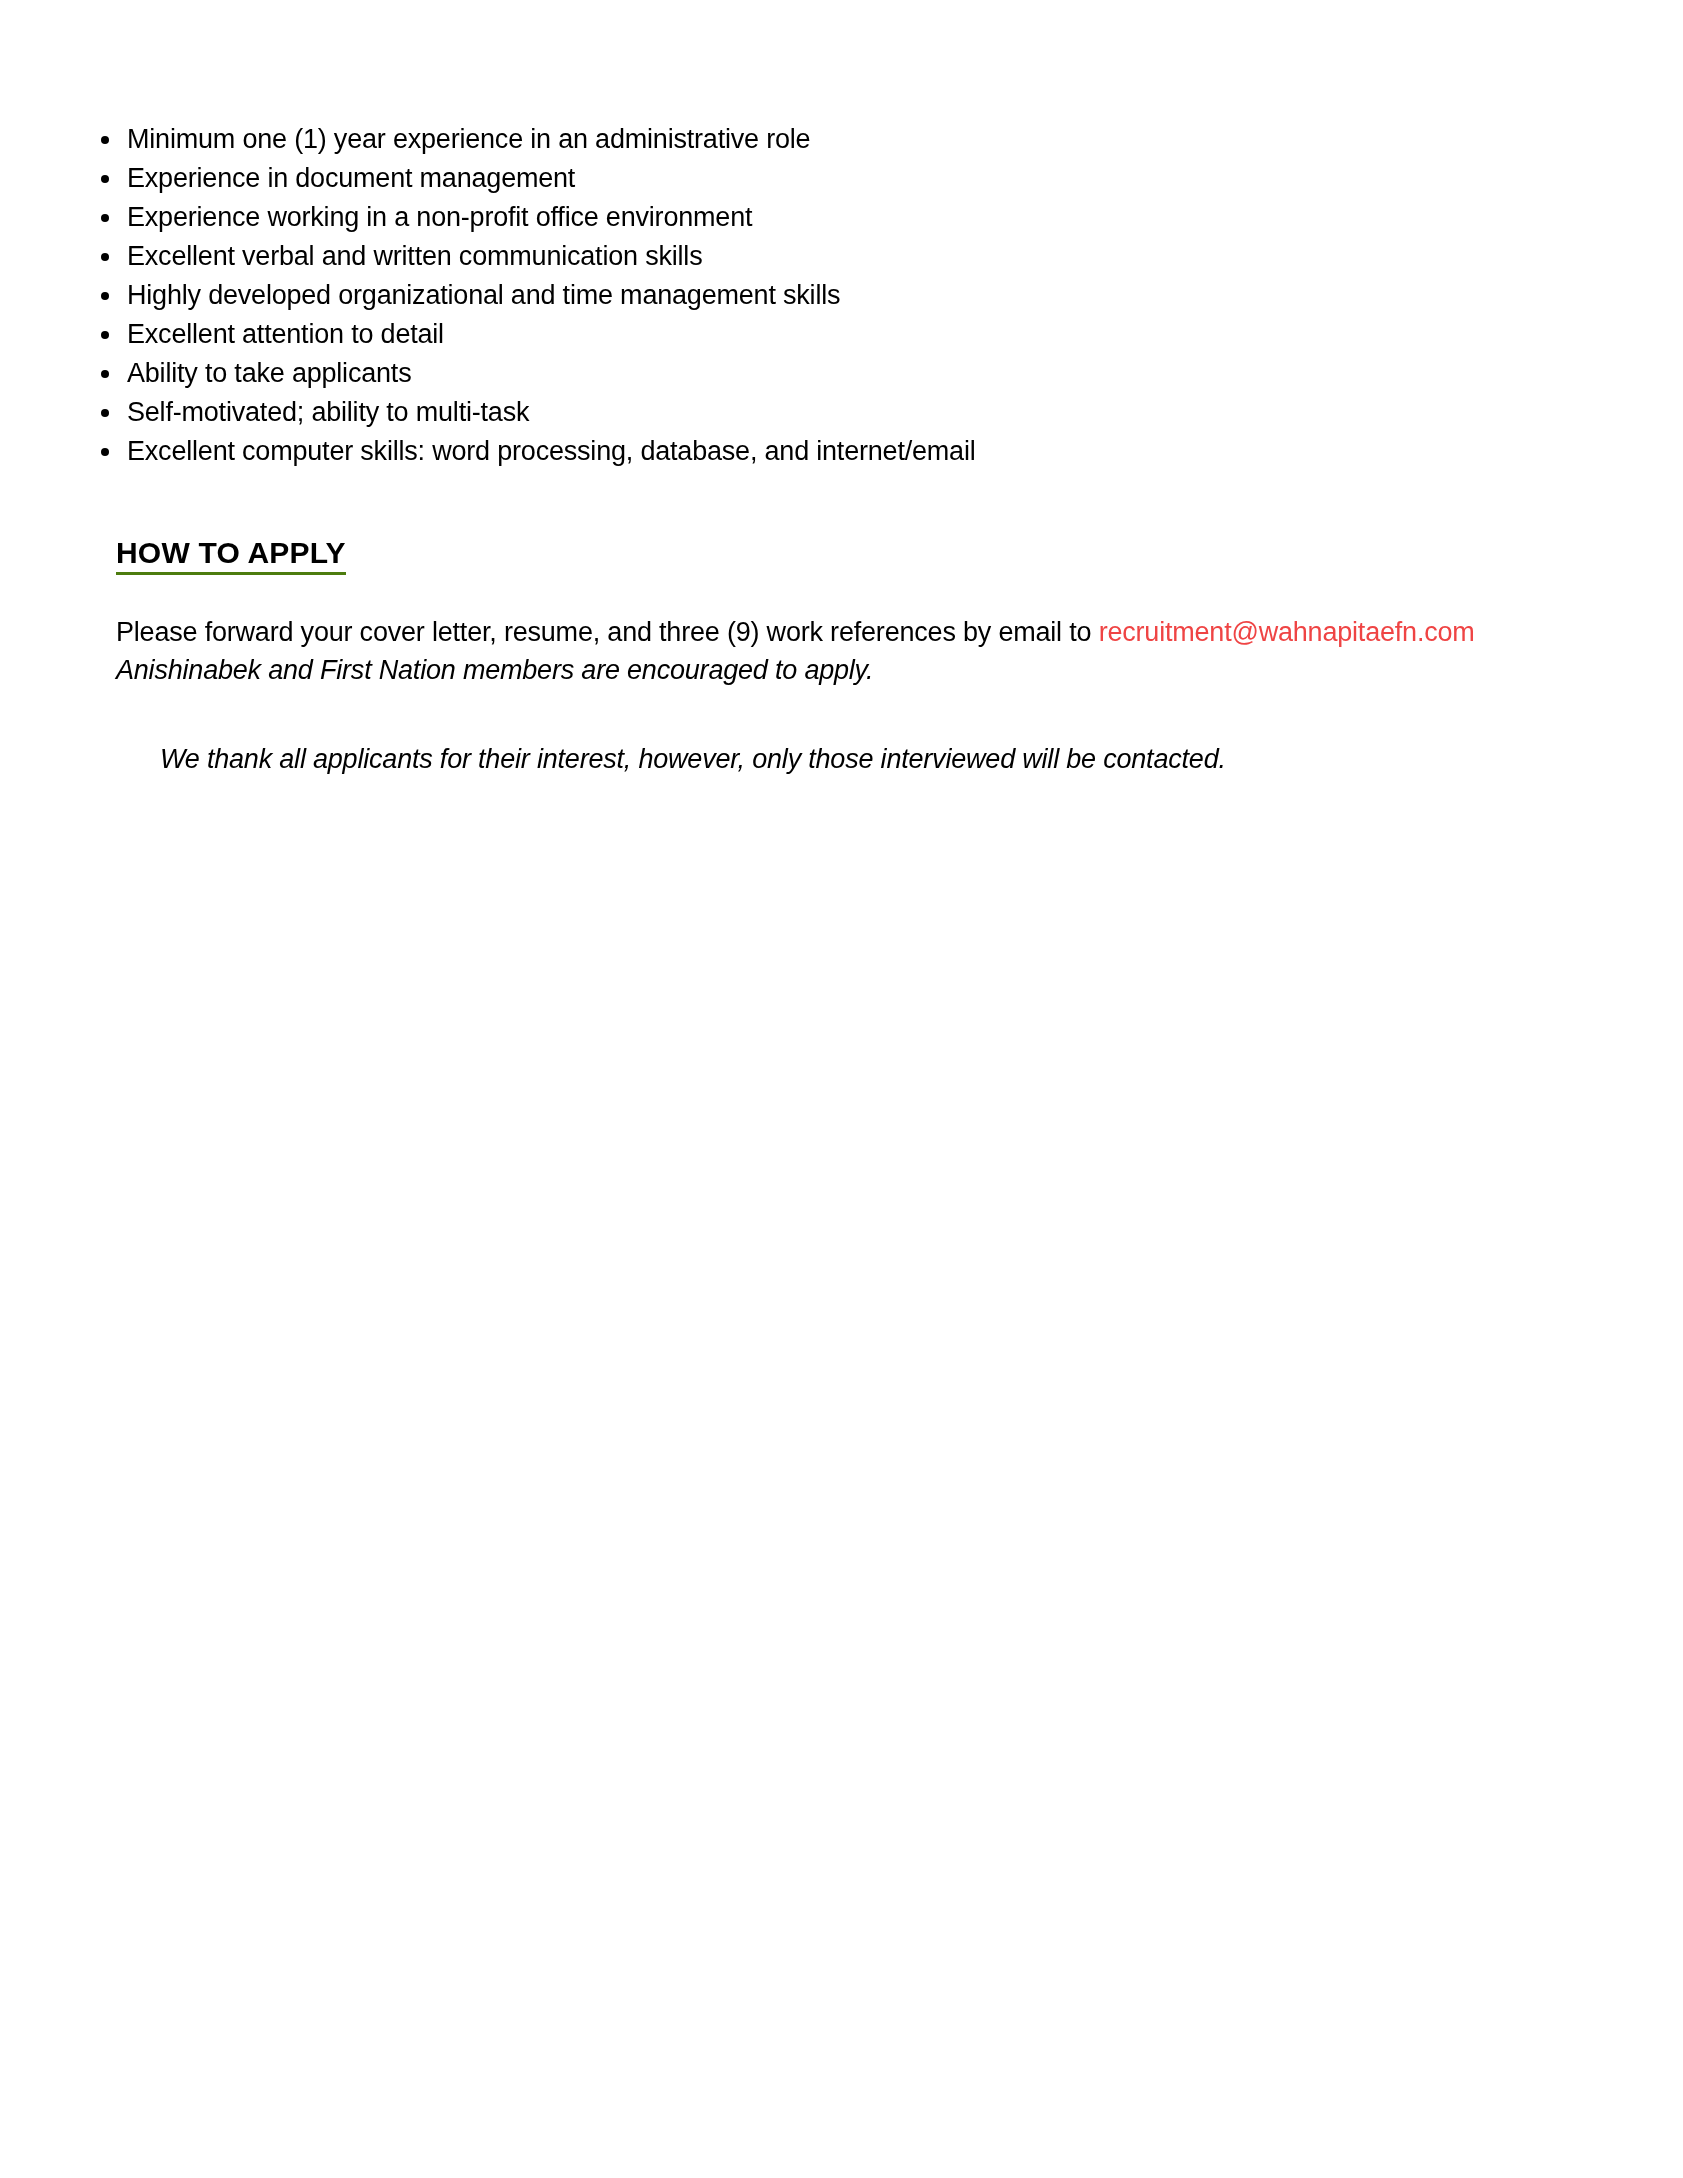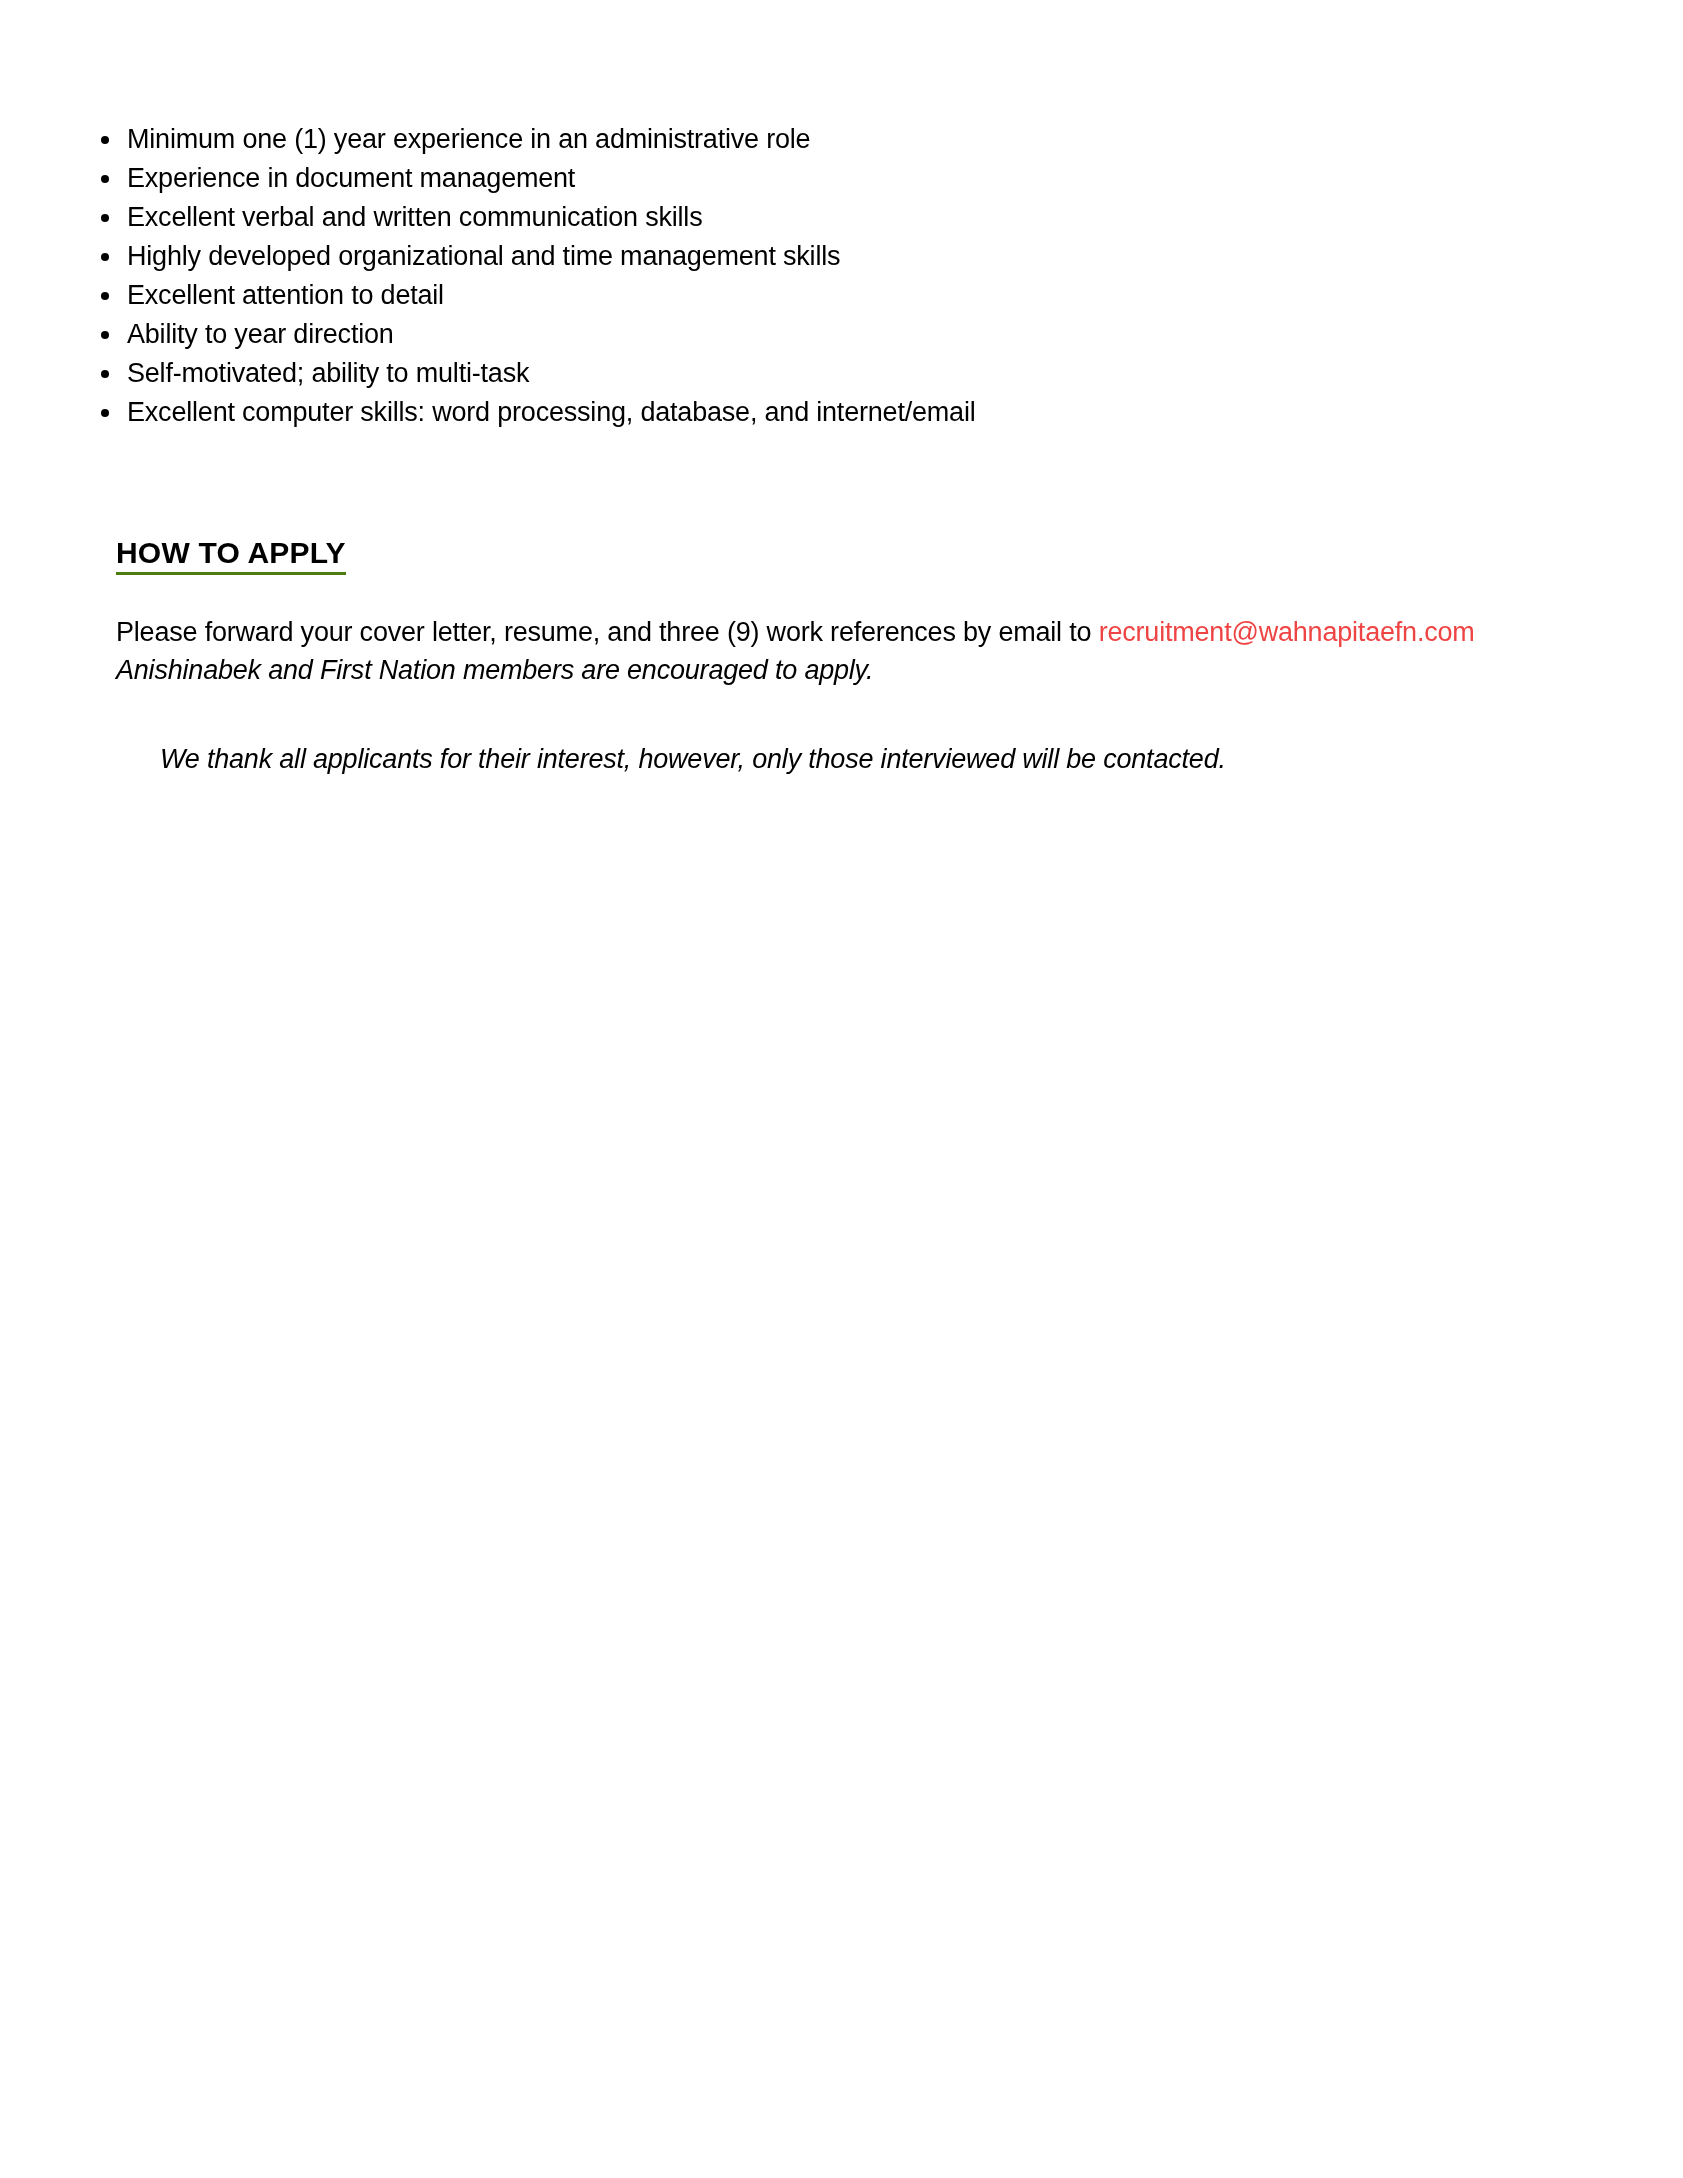--- a/index.html
+++ b/index.html
@@ -101,33 +101,37 @@
     <li>
       <span class="dot"></span>
       <span>Minimum one (1) year experience in an administrative role</span>
     </li>
     <li>
       <span class="dot"></span>
       <span>Experience in document management</span>
     </li>
     <li>
       <span class="dot"></span>
+      <span>Experience working in a non-profit office environment</span>
+    </li>
+    <li>
+      <span class="dot"></span>
       <span>Excellent verbal and written communication skills</span>
     </li>
     <li>
       <span class="dot"></span>
       <span>Highly developed organizational and time management skills</span>
     </li>
     <li>
       <span class="dot"></span>
       <span>Excellent attention to detail</span>
     </li>
     <li>
       <span class="dot"></span>
-      <span>Ability to year direction</span>
+      <span>Ability to take applicants</span>
     </li>
     <li>
       <span class="dot"></span>
       <span>Self-motivated; ability to multi-task</span>
     </li>
     <li>
       <span class="dot"></span>
       <span>Excellent computer skills: word processing, database, and internet/email</span>
     </li>
   </ul>

